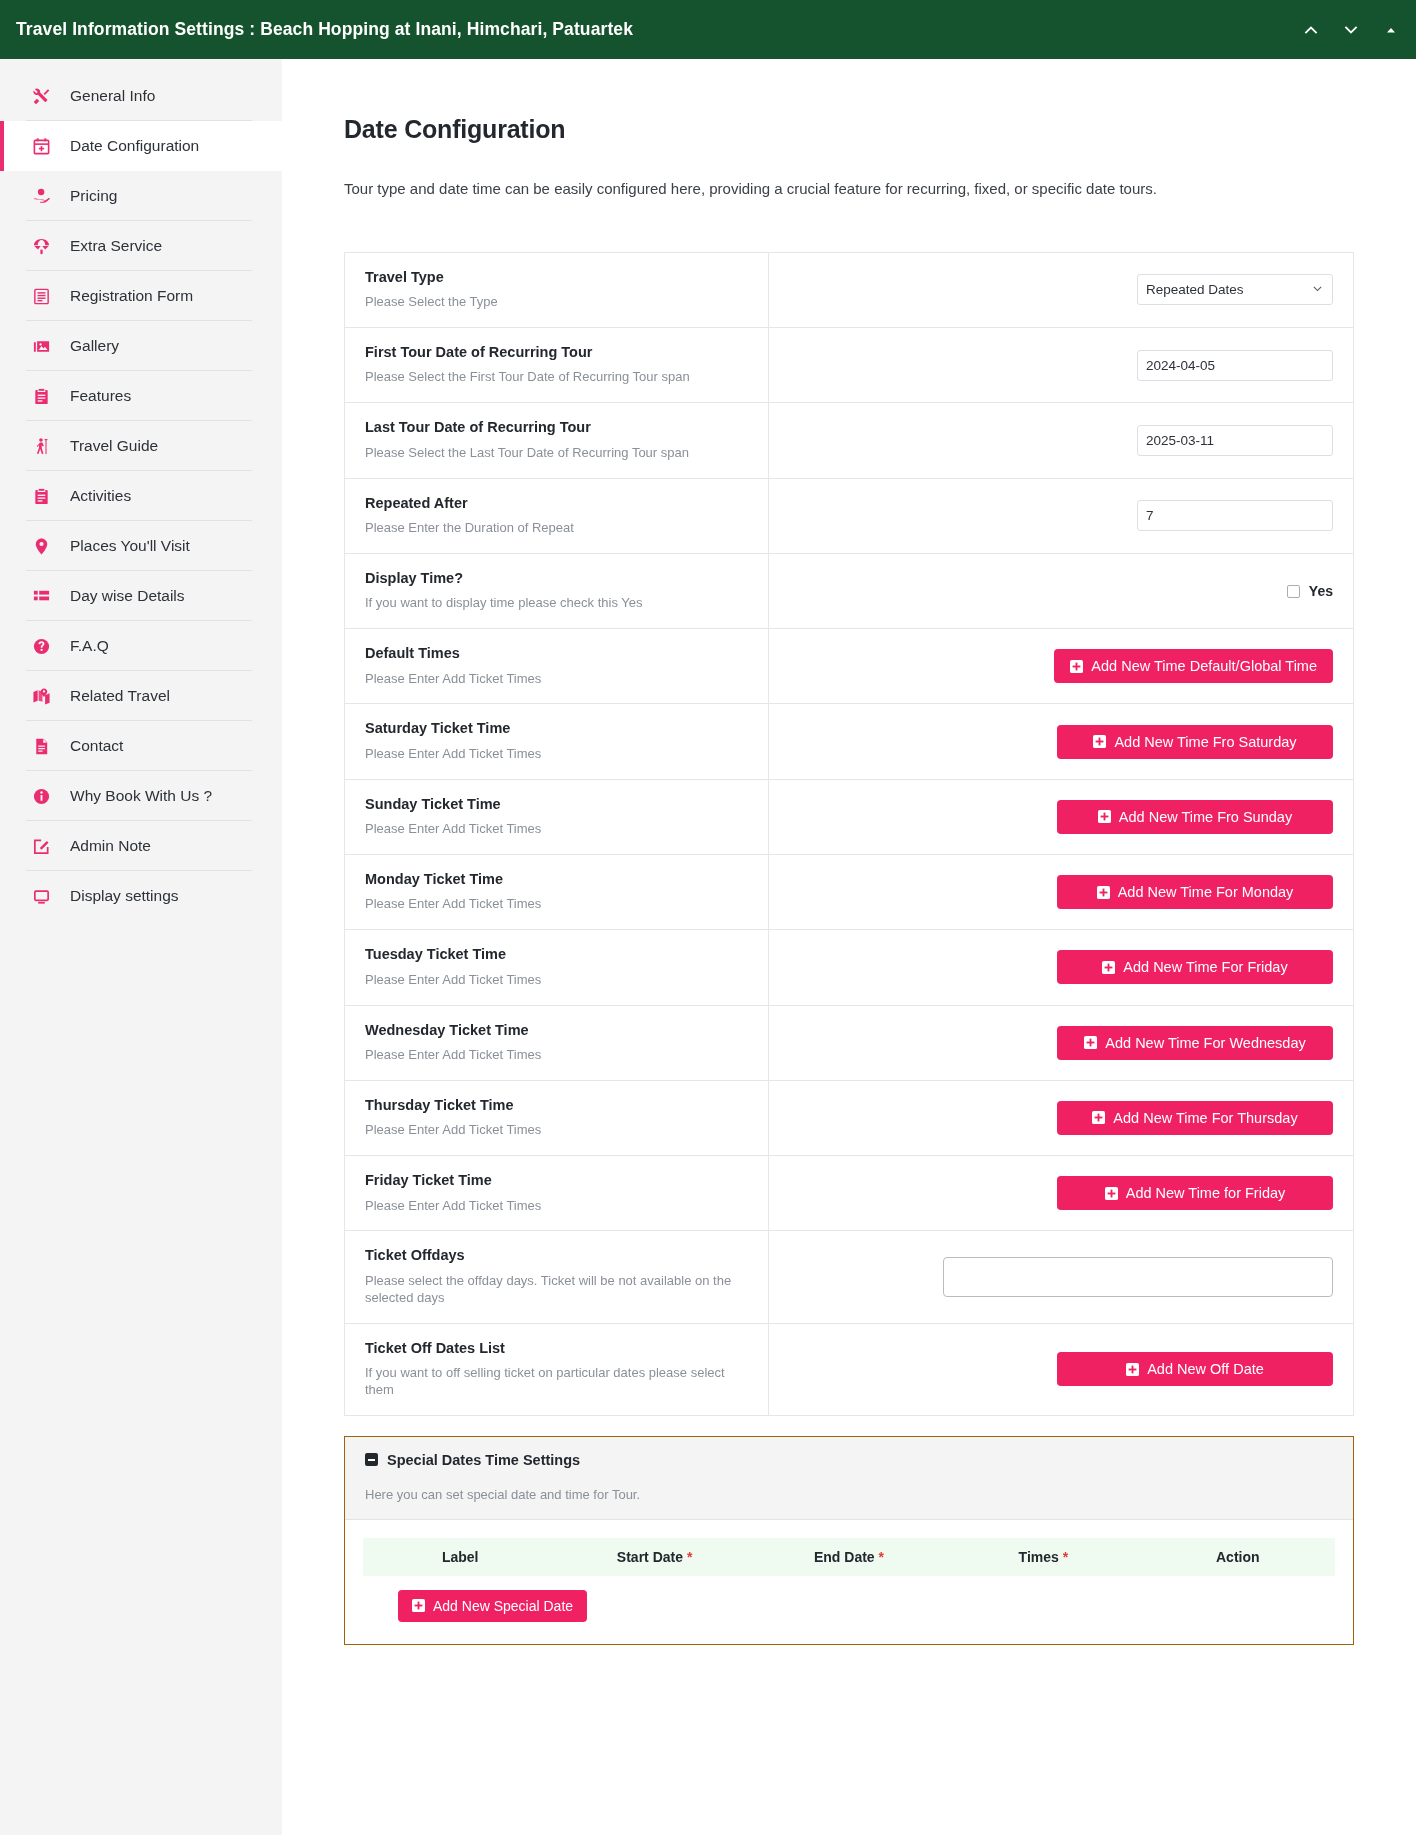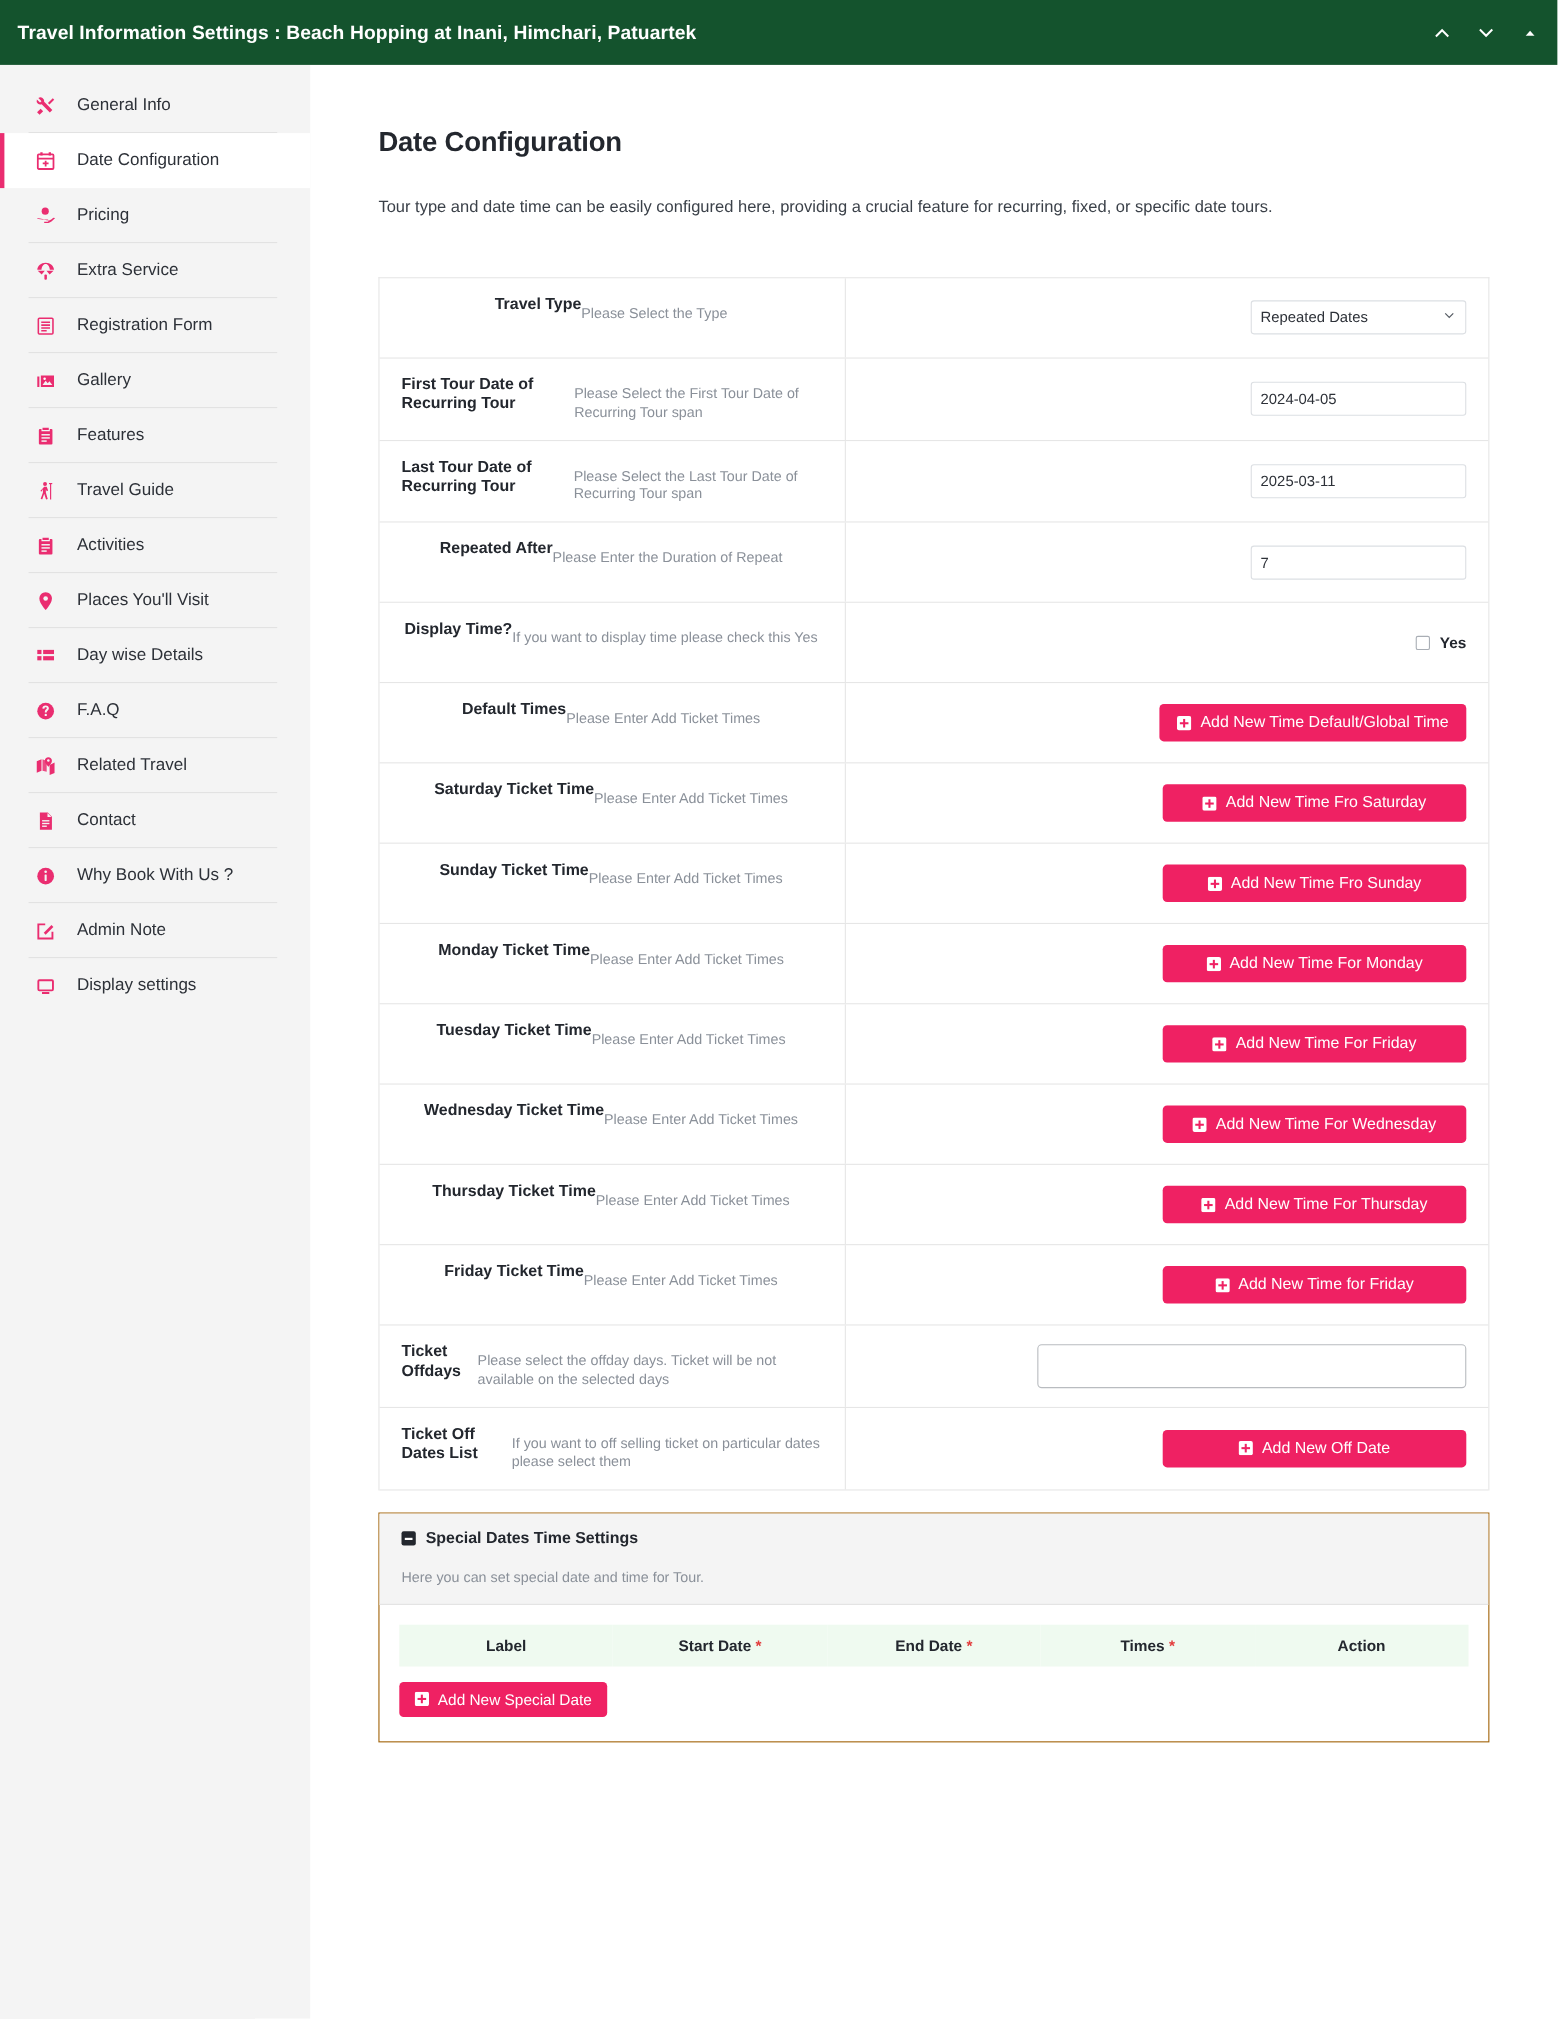--- a/index.html
+++ b/index.html
@@ -107,21 +107,21 @@
   .frow {
     display: flex;
     border-bottom: 1px solid #e6e6e6;
     min-height: 73px;
   }
   .fcell-label {
     width: 424px;
     flex: 0 0 424px;
     border-right: 1px solid #e6e6e6;
     padding: 16px 22px 16px 20px;
-    display: flex; flex-direction: row; justify-content: center;
+    display: flex; flex-direction: column; justify-content: center;
   }
   .flabel {
     font-size: 14.5px; font-weight: bold; color: #23272e;
     line-height: 1.2;
   }
   .fhint {
     font-size: 13px; color: #8a9099; margin-top: 8px; line-height: 1.3;
   }
   .fcell-ctrl {
     flex: 1 1 auto;
@@ -166,21 +166,21 @@
     font-family: "Liberation Sans", sans-serif;
     font-size: 14.5px;
     height: 34px;
     padding: 0 16px;
     display: inline-flex; align-items: center; justify-content: center; gap: 8px;
     cursor: pointer;
     white-space: nowrap;
     min-width: 276px;
   }
   .btn-pink .plus { display: inline-flex; }
-  .btn-pink.sm { min-width: 0; padding: 0 14px; height: 32px; font-size: 14px; }
+  .btn-pink.sm { min-width: 0; padding: 0 14px; height: 32px; font-size: 14px; margin-left: 35px; }
 
   
   .special-card {
     border: 1px solid #a16207;
     margin-top: 20px;
     background: #fff;
   }
   .special-head {
     background: #f4f4f4;
     border-bottom: 1px solid #e3e3e3;

